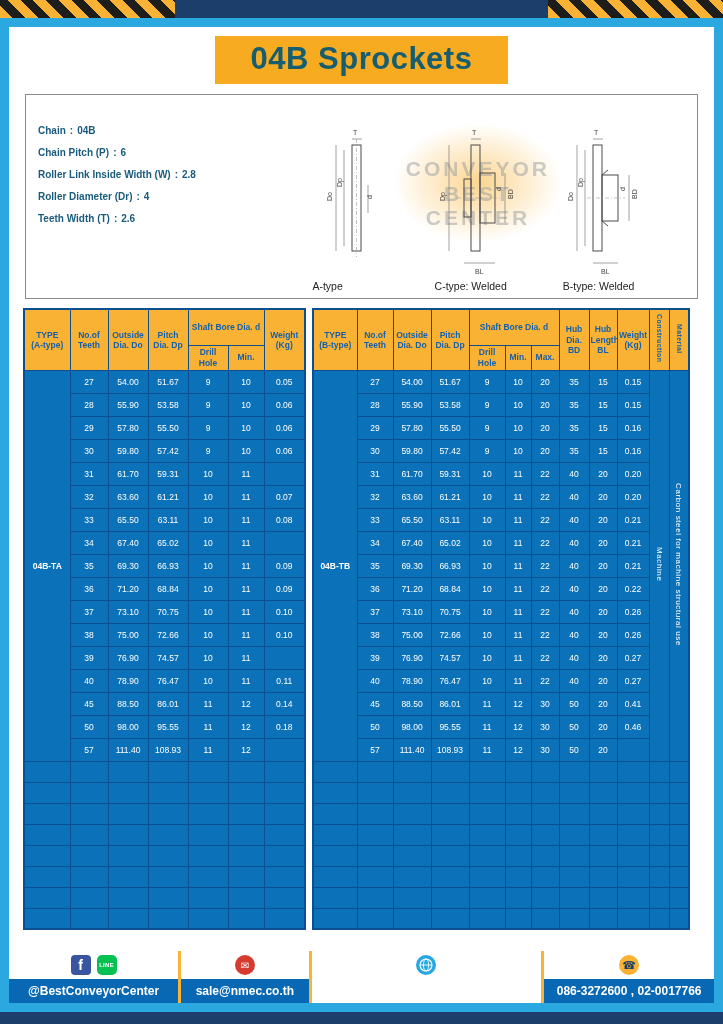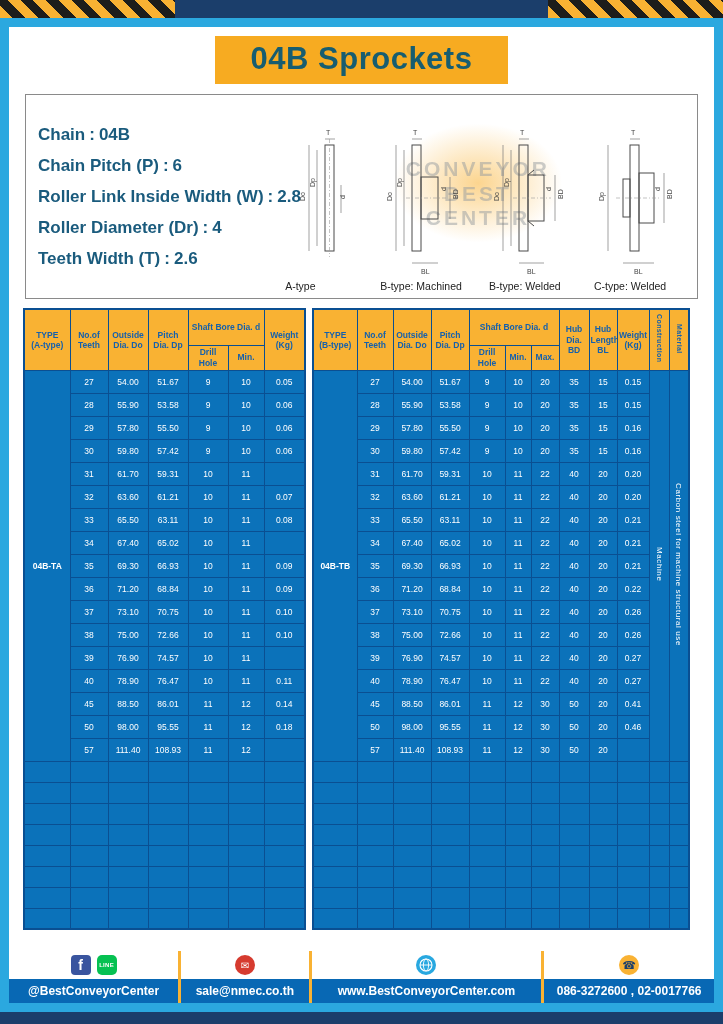--- a/index.html
+++ b/index.html
@@ -18,21 +18,21 @@
            background:#fff; display:flex; flex-direction:column; }
 
   
   .title-wrap { display:flex; justify-content:center; margin-top:9px; }
   .title-banner { background:#f7ab21; padding:5px 36px 7px; }
   .title { font-size:31px; font-weight:bold; color:#175d70; letter-spacing:.5px; }
 
   
   .spec-box { margin:10px 16px 0; border:1px solid #8a8a8a; display:flex; position:relative; height:205px; overflow:hidden; }
   .spec-list { width:37%; padding:30px 0 0 12px; position:relative; z-index:2; }
-  .spec-line { font-size:17px; font-weight:bold; color:#1a5b7d; margin-bottom:11px; white-space:nowrap; }
+  .spec-line { font-size:10px; font-weight:bold; color:#1a5b7d; margin-bottom:11px; white-space:nowrap; }
   .spec-line .sep { padding:0 4px; }
   .diagrams { flex:1; display:flex; justify-content:space-evenly; align-items:flex-end; padding:4px 2px 6px; position:relative; z-index:1; }
   .diagram { display:flex; flex-direction:column; align-items:flex-start; }
   .caption { font-size:10.5px; color:#222; margin-top:1px; white-space:nowrap; }
   .diagram svg { display:block; }
   .dwg { stroke:#4a4a4a; fill:none; stroke-width:1; }
   .dim { stroke:#7a7a7a; stroke-width:.7; }
   .dimt { font-size:7px; fill:#444; }
   .cl { stroke:#9a9a9a; stroke-width:.6; stroke-dasharray:4 2 1 2; }
 
@@ -123,38 +123,38 @@
             <line class="dim" x1="24" y1="18" x2="24" y2="124"></line>
             <text class="dimt" transform="rotate(-90 20 74)" x="20" y="74">Do</text>
             <line class="dim" x1="32" y1="23" x2="32" y2="119"></line>
             <text class="dimt" transform="rotate(-90 30 60)" x="30" y="60">Dp</text>
             <line class="dim" x1="56" y1="58" x2="56" y2="86"></line>
             <text class="dimt" transform="rotate(-90 60 72)" x="60" y="72">d</text>
           </svg>
           <div class="caption">A-type</div>
         </div>
 
+
         <div class="diagram">
-          <svg width="100" height="152" viewBox="0 0 100 152">
-            <text class="dimt" x="33" y="8">T</text>
-            <line class="dim" x1="32" y1="12" x2="42" y2="12"></line>
-            <rect class="dwg" x="32" y="18" width="9" height="106"></rect>
-            <rect class="dwg" x="41" y="50" width="17" height="42"></rect>
-            <line class="cl" x1="26" y1="71" x2="66" y2="71"></line>
-            <line class="dim" x1="16" y1="18" x2="16" y2="124"></line>
-            <text class="dimt" transform="rotate(-90 12 74)" x="12" y="74">Do</text>
-            <line class="dim" x1="24" y1="23" x2="24" y2="119"></line>
-            <text class="dimt" transform="rotate(-90 22 60)" x="22" y="60">Dp</text>
+          <svg width="92" height="152" viewBox="0 0 92 152">
+            <text class="dimt" x="37" y="8">T</text>
+            <line class="dim" x1="36" y1="12" x2="46" y2="12"></line>
+            <rect class="dwg" x="36" y="18" width="9" height="106"></rect>
+            <rect class="dwg" x="45" y="46" width="15" height="50"></rect>
+            <rect class="dwg" x="29" y="52" width="7" height="38"></rect>
+            <line class="cl" x1="22" y1="71" x2="66" y2="71"></line>
+            <line class="dim" x1="14" y1="18" x2="14" y2="124"></line>
+            <text class="dimt" transform="rotate(-90 10 74)" x="10" y="74">Dp</text>
             <text class="dimt" transform="rotate(-90 66 64)" x="66" y="64">d</text>
-            <line class="dim" x1="70" y1="50" x2="70" y2="92"></line>
+            <line class="dim" x1="70" y1="46" x2="70" y2="96"></line>
             <text class="dimt" transform="rotate(-90 78 72)" x="78" y="72">BD</text>
-            <line class="dim" x1="32" y1="136" x2="58" y2="136"></line>
-            <text class="dimt" x="41" y="147">BL</text>
+            <line class="dim" x1="29" y1="136" x2="60" y2="136"></line>
+            <text class="dimt" x="40" y="147">BL</text>
           </svg>
-          <div class="caption">B-type: Machined</div>
+          <div class="caption">C-type: Welded</div>
         </div>
 
         <div class="diagram">
           <svg width="96" height="152" viewBox="0 0 96 152">
             <text class="dimt" x="31" y="8">T</text>
             <line class="dim" x1="30" y1="12" x2="40" y2="12"></line>
             <rect class="dwg" x="30" y="18" width="9" height="106"></rect>
             <rect class="dwg" x="39" y="48" width="16" height="46"></rect>
             <path class="dwg" d="M39 48 l6 -5 M39 94 l6 5"></path>
             <line class="cl" x1="24" y1="71" x2="62" y2="71"></line>
@@ -162,39 +162,20 @@
             <text class="dimt" transform="rotate(-90 10 74)" x="10" y="74">Do</text>
             <line class="dim" x1="22" y1="23" x2="22" y2="119"></line>
             <text class="dimt" transform="rotate(-90 20 60)" x="20" y="60">Dp</text>
             <text class="dimt" transform="rotate(-90 62 64)" x="62" y="64">d</text>
             <line class="dim" x1="66" y1="48" x2="66" y2="94"></line>
             <text class="dimt" transform="rotate(-90 74 72)" x="74" y="72">BD</text>
             <line class="dim" x1="30" y1="136" x2="55" y2="136"></line>
             <text class="dimt" x="38" y="147">BL</text>
           </svg>
           <div class="caption">B-type: Welded</div>
-        </div>
-
-        <div class="diagram">
-          <svg width="92" height="152" viewBox="0 0 92 152">
-            <text class="dimt" x="37" y="8">T</text>
-            <line class="dim" x1="36" y1="12" x2="46" y2="12"></line>
-            <rect class="dwg" x="36" y="18" width="9" height="106"></rect>
-            <rect class="dwg" x="45" y="46" width="15" height="50"></rect>
-            <rect class="dwg" x="29" y="52" width="7" height="38"></rect>
-            <line class="cl" x1="22" y1="71" x2="66" y2="71"></line>
-            <line class="dim" x1="14" y1="18" x2="14" y2="124"></line>
-            <text class="dimt" transform="rotate(-90 10 74)" x="10" y="74">Dp</text>
-            <text class="dimt" transform="rotate(-90 66 64)" x="66" y="64">d</text>
-            <line class="dim" x1="70" y1="46" x2="70" y2="96"></line>
-            <text class="dimt" transform="rotate(-90 78 72)" x="78" y="72">BD</text>
-            <line class="dim" x1="29" y1="136" x2="60" y2="136"></line>
-            <text class="dimt" x="40" y="147">BL</text>
-          </svg>
-          <div class="caption">C-type: Welded</div>
         </div>
 
       </div>
     </div>
 
     <div class="tables">
 
       <table class="tbl tbl-a">
         <colgroup>
           <col style="width:46px">
@@ -791,21 +772,20 @@
       <div class="fsec fsec3">
         <div class="ficons">
           <div class="icon-globe">
             <svg width="14" height="14" viewBox="0 0 14 14">
               <circle cx="7" cy="7" r="6" fill="none" stroke="#fff" stroke-width="1.1"></circle>
               <ellipse cx="7" cy="7" rx="2.6" ry="6" fill="none" stroke="#fff" stroke-width=".9"></ellipse>
               <line x1="1" y1="7" x2="13" y2="7" stroke="#fff" stroke-width=".9"></line>
             </svg>
           </div>
         </div>
-        <div class="flabel">www.BestConveyorCenter.com</div>
       </div>
       <div class="fsec fsec4">
         <div class="ficons">
           <div class="icon-phone">☎</div>
         </div>
         <div class="flabel">086-3272600 , 02-0017766</div>
       </div>
     </div>
 
   </div>

